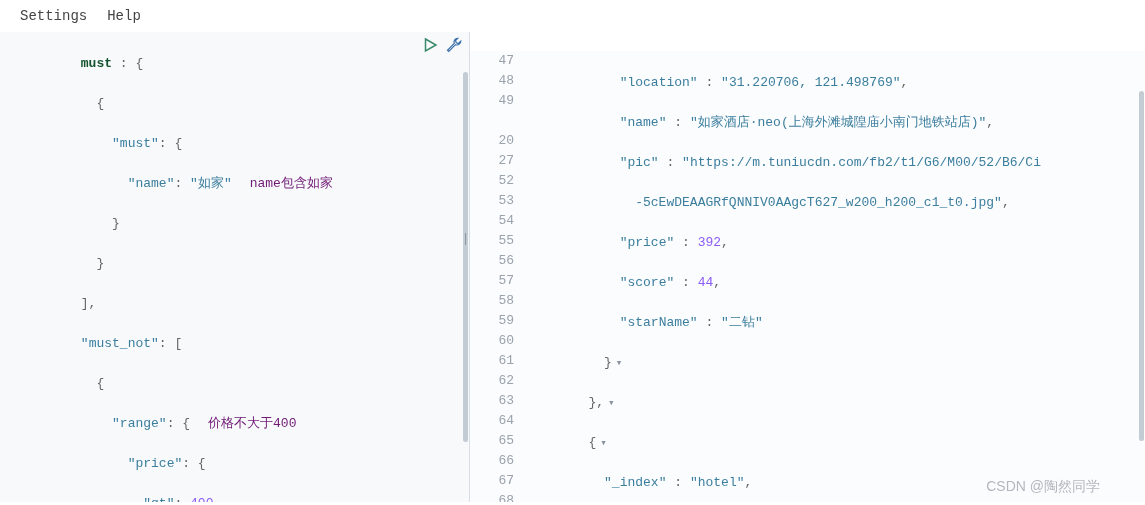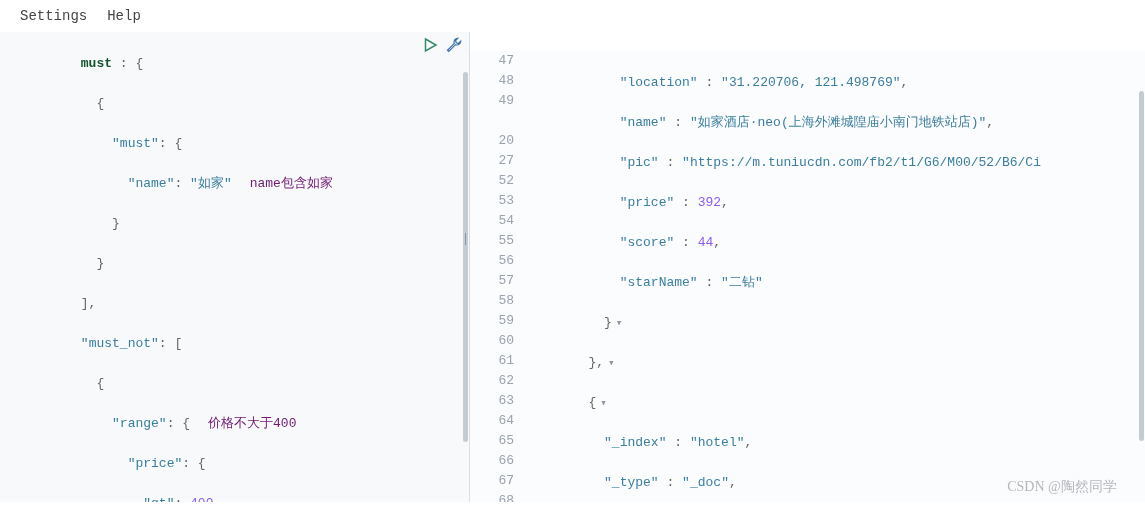--- a/index.html
+++ b/index.html
@@ -91,24 +91,24 @@
       position: absolute;
       right: 1px;
       width: 5px;
       background: #c3cbd3;
       border-radius: 3px;
     }
     .left-pane .scroll-thumb { top: 40px; height: 370px; }
     .right-pane .scroll-thumb { top: 40px; height: 350px; }
     .watermark {
       position: absolute;
-      right: 28px;
+      right: 45px;
       bottom: 6px;
       color: rgba(120,125,135,0.55);
-      font-family: Liberation Serif, serif;
+      font-family: Liberation Sans, sans-serif;
       font-size: 14px;
       text-align: center;
     }
   </style>
 </head>
 <body>
 
 <div class="menu-bar">
   <span class="menu-item">Settings</span>
   <span class="menu-item">Help</span>
@@ -179,20 +179,21 @@
         <div class="line">65</div>
         <div class="line">66</div>
         <div class="line">67</div>
         <div class="line">68</div>
         <div class="line"></div>
       </div>
     <div class="code-area">
 <span class="line">            <span class="k-key">"<span>location</span>"</span> <span class="k-pun">:</span> <span class="k-str">"<span>31.220706, 121.498769</span>"</span><span class="k-pun">,</span></span>
 <span class="line">            <span class="k-key">"<span>name</span>"</span> <span class="k-pun">:</span> <span class="k-str">"<span>如家酒店·neo(上海外滩城隍庙小南门地铁站店)</span>"</span><span class="k-pun">,</span></span>
 <span class="line">            <span class="k-key">"<span>pic</span>"</span> <span class="k-pun">:</span> <span class="k-str">"<span>https://m.tuniucdn.com/fb2/t1/G6/M00/52/B6/Ci</span></span></span>
+<span class="line"><span class="k-str">              <span>-5cEwDEAAGRfQNNIV0AAgcT627_w200_h200_c1_t0.jpg</span>"</span><span class="k-pun">,</span></span>
 <span class="line">            <span class="k-key">"<span>price</span>"</span> <span class="k-pun">:</span> <span class="k-num">392</span><span class="k-pun">,</span></span>
 <span class="line">            <span class="k-key">"<span>score</span>"</span> <span class="k-pun">:</span> <span class="k-num">44</span><span class="k-pun">,</span></span>
 <span class="line">            <span class="k-key">"<span>starName</span>"</span> <span class="k-pun">:</span> <span class="k-str">"<span>二钻</span>"</span></span>
 <span class="line">          <span class="k-pun">}</span><span class="fold">▾</span></span>
 <span class="line">        <span class="k-pun">},</span><span class="fold">▾</span></span>
 <span class="line">        <span class="k-pun">{</span><span class="fold">▾</span></span>
 <span class="line">          <span class="k-key">"<span>_index</span>"</span> <span class="k-pun">:</span> <span class="k-str">"<span>hotel</span>"</span><span class="k-pun">,</span></span>
 <span class="line">          <span class="k-key">"<span>_type</span>"</span> <span class="k-pun">:</span> <span class="k-str">"<span>_doc</span>"</span><span class="k-pun">,</span></span>
 
 

